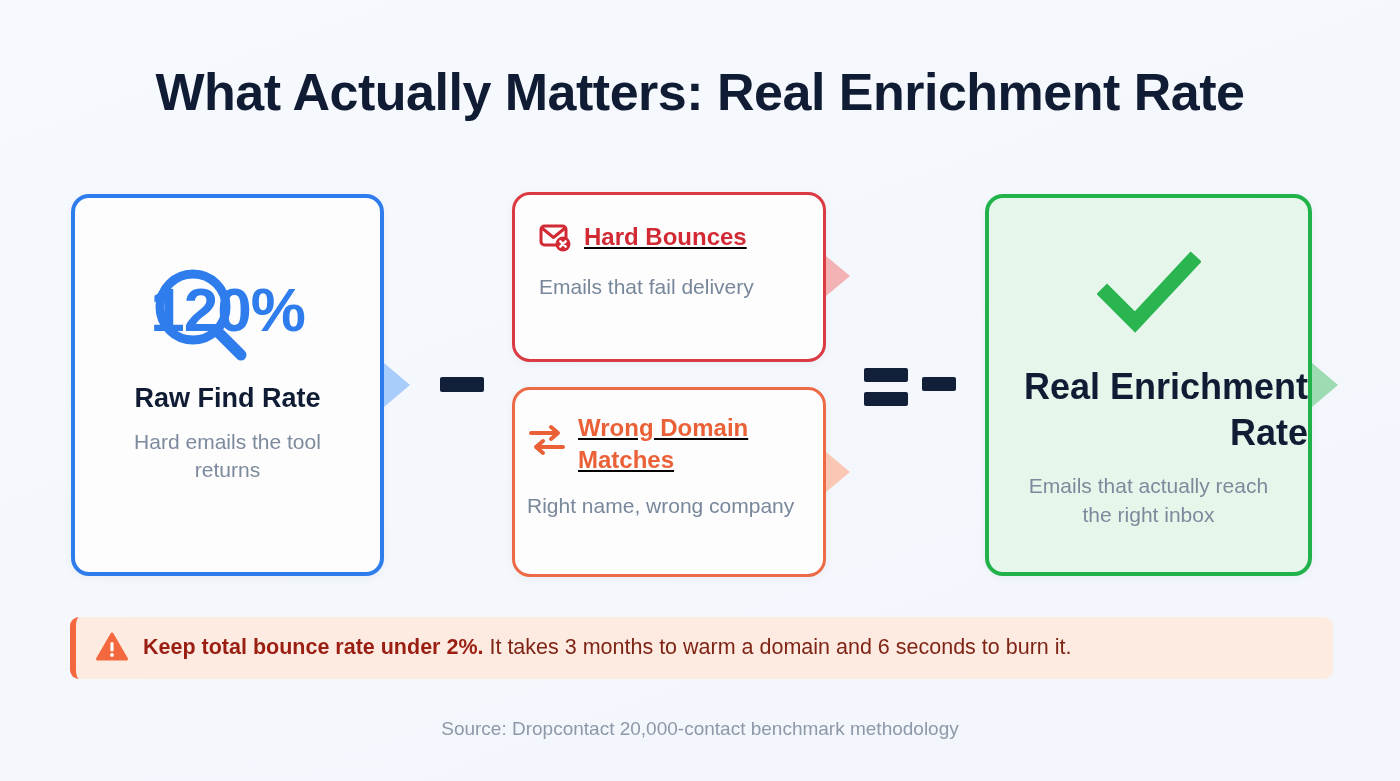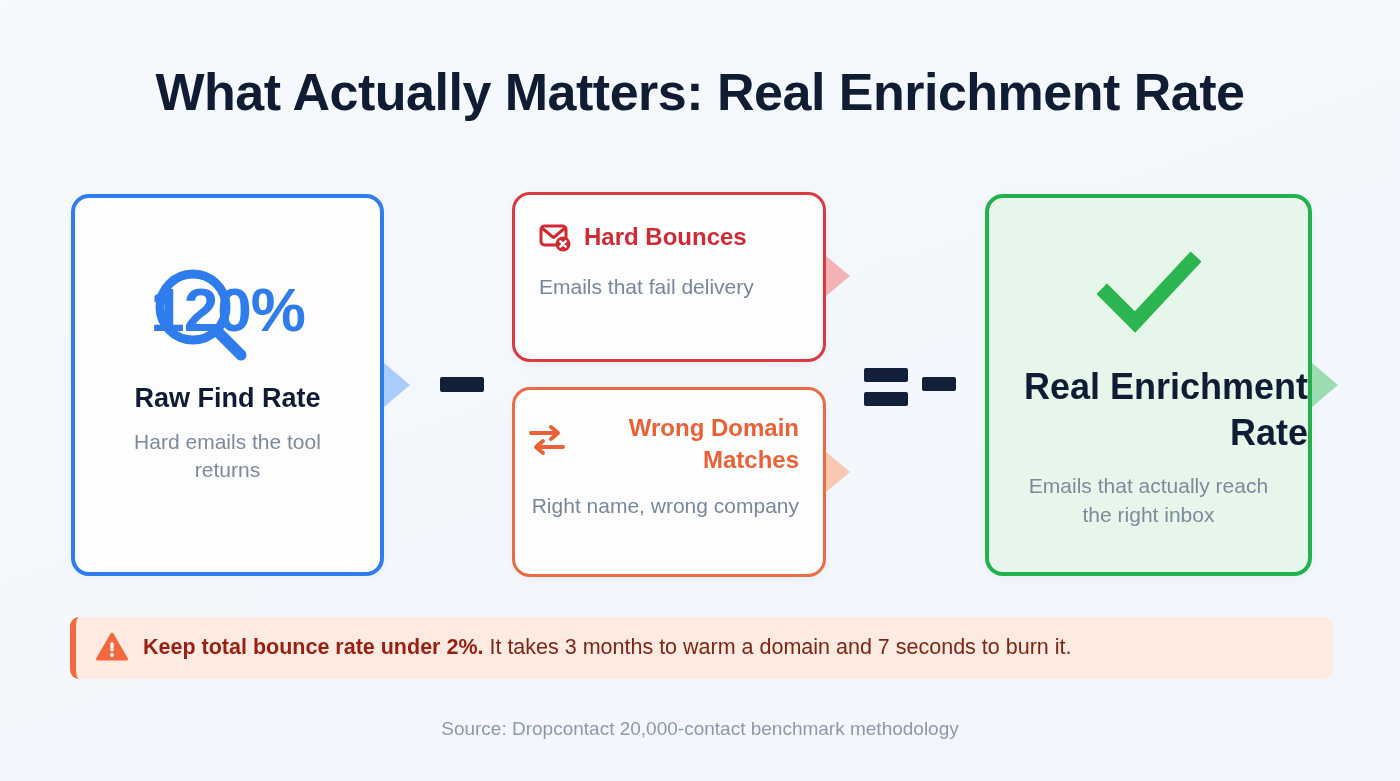--- a/index.html
+++ b/index.html
@@ -51,23 +51,23 @@
     margin-top: 14px; line-height: 1.35; max-width: 250px;
   }
 
   
   #card-bounce {
     left: 512px; top: 192px; width: 314px; height: 170px;
     border: 3px solid #dc3a43; padding: 26px 24px 0 24px;
   }
   #card-wrong {
     left: 512px; top: 387px; width: 314px; height: 190px;
-    border: 3px solid #ec6a45; padding: 22px 24px 0 12px; text-align: right;
-  }
-  .mini-head { display: flex; align-items: flex-start; gap: 11px; }
+    border: 3px solid #ec6a45; padding: 22px 24px 0 12px;
+  }
+  .mini-head { display: flex; align-items: flex-start; gap: 11px; text-decoration: underline; }
   .mini-head .ico { flex: 0 0 auto; margin-top: 2px; }
   .mini-title { font-size: 24px; font-weight: 700; line-height: 1.32; }
   #card-bounce .mini-title { color: #d22a34; }
   #card-wrong  .mini-title { color: #ea6137; }
   .mini-sub { font-size: 21px; color: #78879a; line-height: 1.38; margin-top: 16px; }
   #card-wrong .mini-sub { margin-top: 17px; }
 
   
   #card-real {
     left: 985px; top: 194px; width: 327px; height: 382px;
@@ -208,19 +208,19 @@
 
   <div id="warning-banner">
     <span>
       <svg width="32" height="29" viewBox="0 0 32 29">
         <path d="M16 2 L30.5 27 H1.5 Z" fill="#f4683f" stroke="#f4683f" stroke-width="3" stroke-linejoin="round"></path>
         <rect x="14.4" y="10" width="3.2" height="9.5" rx="1.6" fill="#fff"></rect>
         <circle cx="16" cy="23" r="1.9" fill="#fff"></circle>
       </svg>
     </span>
     <div id="warning-text">
-      <b>Keep total bounce rate under 2%.</b><span> It takes 3 months to warm a domain and 7 seconds to burn it.</span>
+      <b>Keep total bounce rate under 2%.</b><span> It takes 3 months to warm a domain and 6 seconds to burn it.</span>
     </div>
   </div>
 
   <div id="source-note">Source: Dropcontact 20,000-contact benchmark methodology</div>
 
 </div>
 
 </body></html>

